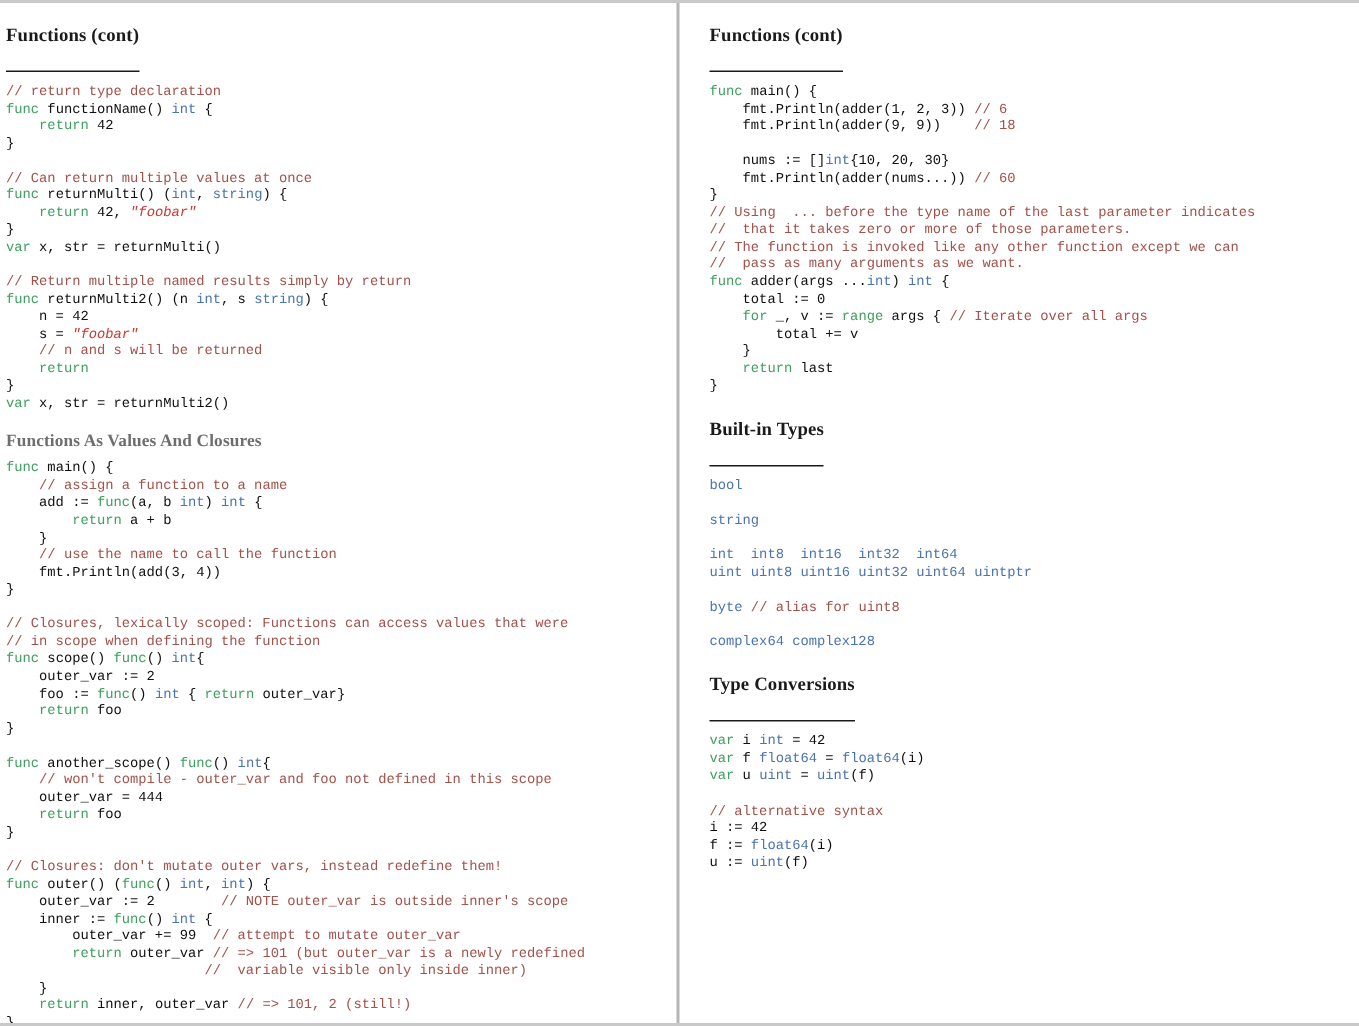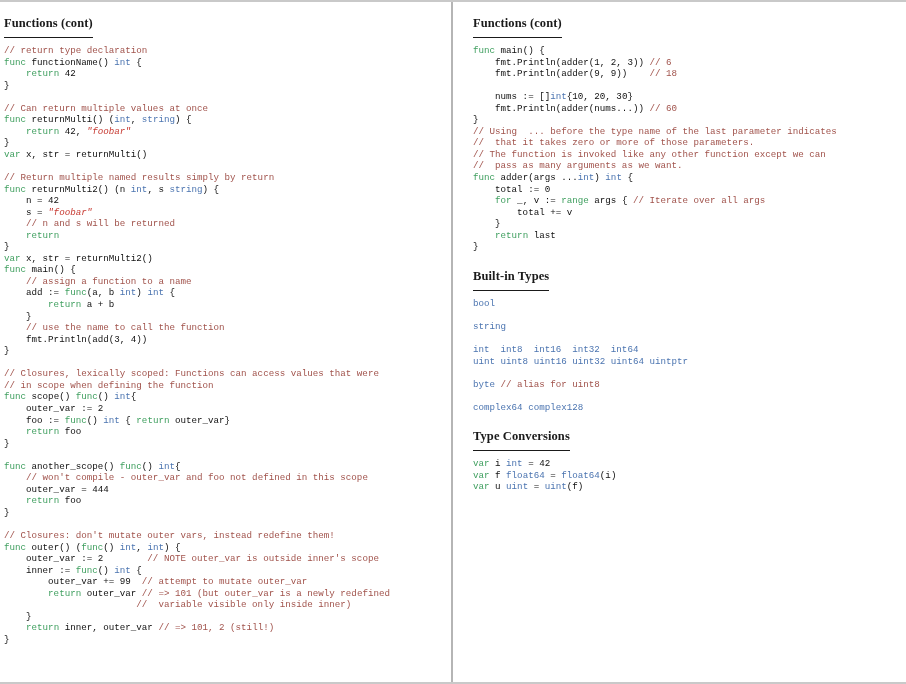--- a/index.html
+++ b/index.html
@@ -40,21 +40,21 @@
     padding-left: 20px;
   }
 
   
   h2.section-heading {
     font-family: "Liberation Serif", "DejaVu Serif", serif;
     font-size: 12.5px;
     font-weight: bold;
     color: #1a1a1a;
     margin: 4px 0 7px 0;
-    padding: 0 0 6px 0;
+    padding: 0 0 16px 0;
     display: inline-block;
     border-bottom: 1.5px solid #1a1a1a;
     letter-spacing: 0.1px;
   }
   h2.section-heading.spaced-top { margin-top: 16px; }
 
   h3.sub-heading {
     font-family: "Liberation Serif", "DejaVu Serif", serif;
     font-size: 11.5px;
     font-weight: bold;
@@ -108,20 +108,21 @@
         <pre class="code gap"><span class="cmt">// Return multiple named results simply by return</span>
 <span class="kw">func </span><span class="pln">returnMulti2() (n </span><span class="typ">int</span><span class="pln">, s </span><span class="typ">string</span><span class="pln">) {</span>
 <span class="pln">    n = 42</span>
 <span class="pln">    s = </span><span class="str">"foobar"</span>
 <span class="pln">    </span><span class="cmt">// n and s will be returned</span>
 <span class="pln">    </span><span class="kw">return</span>
 <span class="pln">}</span>
 <span class="kw">var</span><span class="pln"> x, str = returnMulti2()</span></pre>
       </div>
 
+    <h3 class="sub-heading">Functions As Values And Closures</h3>
 
     <div id="left-blocks-2">
         <pre class="code"><span class="kw">func </span><span class="pln">main() {</span>
 <span class="pln">    </span><span class="cmt">// assign a function to a name</span>
 <span class="pln">    add := </span><span class="kw">func</span><span class="pln">(a, b </span><span class="typ">int</span><span class="pln">) </span><span class="typ">int</span><span class="pln"> {</span>
 <span class="pln">        </span><span class="kw">return</span><span class="pln"> a + b</span>
 <span class="pln">    }</span>
 <span class="pln">    </span><span class="cmt">// use the name to call the function</span>
 <span class="pln">    fmt.Println(add(3, 4))</span>
 <span class="pln">}</span></pre>
@@ -189,16 +190,20 @@
         <pre class="code gap"><span class="typ">byte </span><span class="cmt">// alias for uint8</span></pre>
         <pre class="code gap"><span class="typ">complex64 complex128</span></pre>
       </div>
 
     <h2 class="section-heading spaced-top">Type Conversions</h2>
 
     <div id="right-conversions">
         <pre class="code"><span class="kw">var</span><span class="pln"> i </span><span class="typ">int</span><span class="pln"> = 42</span>
 <span class="kw">var</span><span class="pln"> f </span><span class="typ">float64</span><span class="pln"> = </span><span class="typ">float64</span><span class="pln">(i)</span>
 <span class="kw">var</span><span class="pln"> u </span><span class="typ">uint</span><span class="pln"> = </span><span class="typ">uint</span><span class="pln">(f)</span></pre>
+        <pre class="code gap"><span class="cmt">// alternative syntax</span>
+<span class="pln">i := 42</span>
+<span class="pln">f := </span><span class="typ">float64</span><span class="pln">(i)</span>
+<span class="pln">u := </span><span class="typ">uint</span><span class="pln">(f)</span></pre>
       </div>
   </div>
 
 </div>
 
 </body></html>

